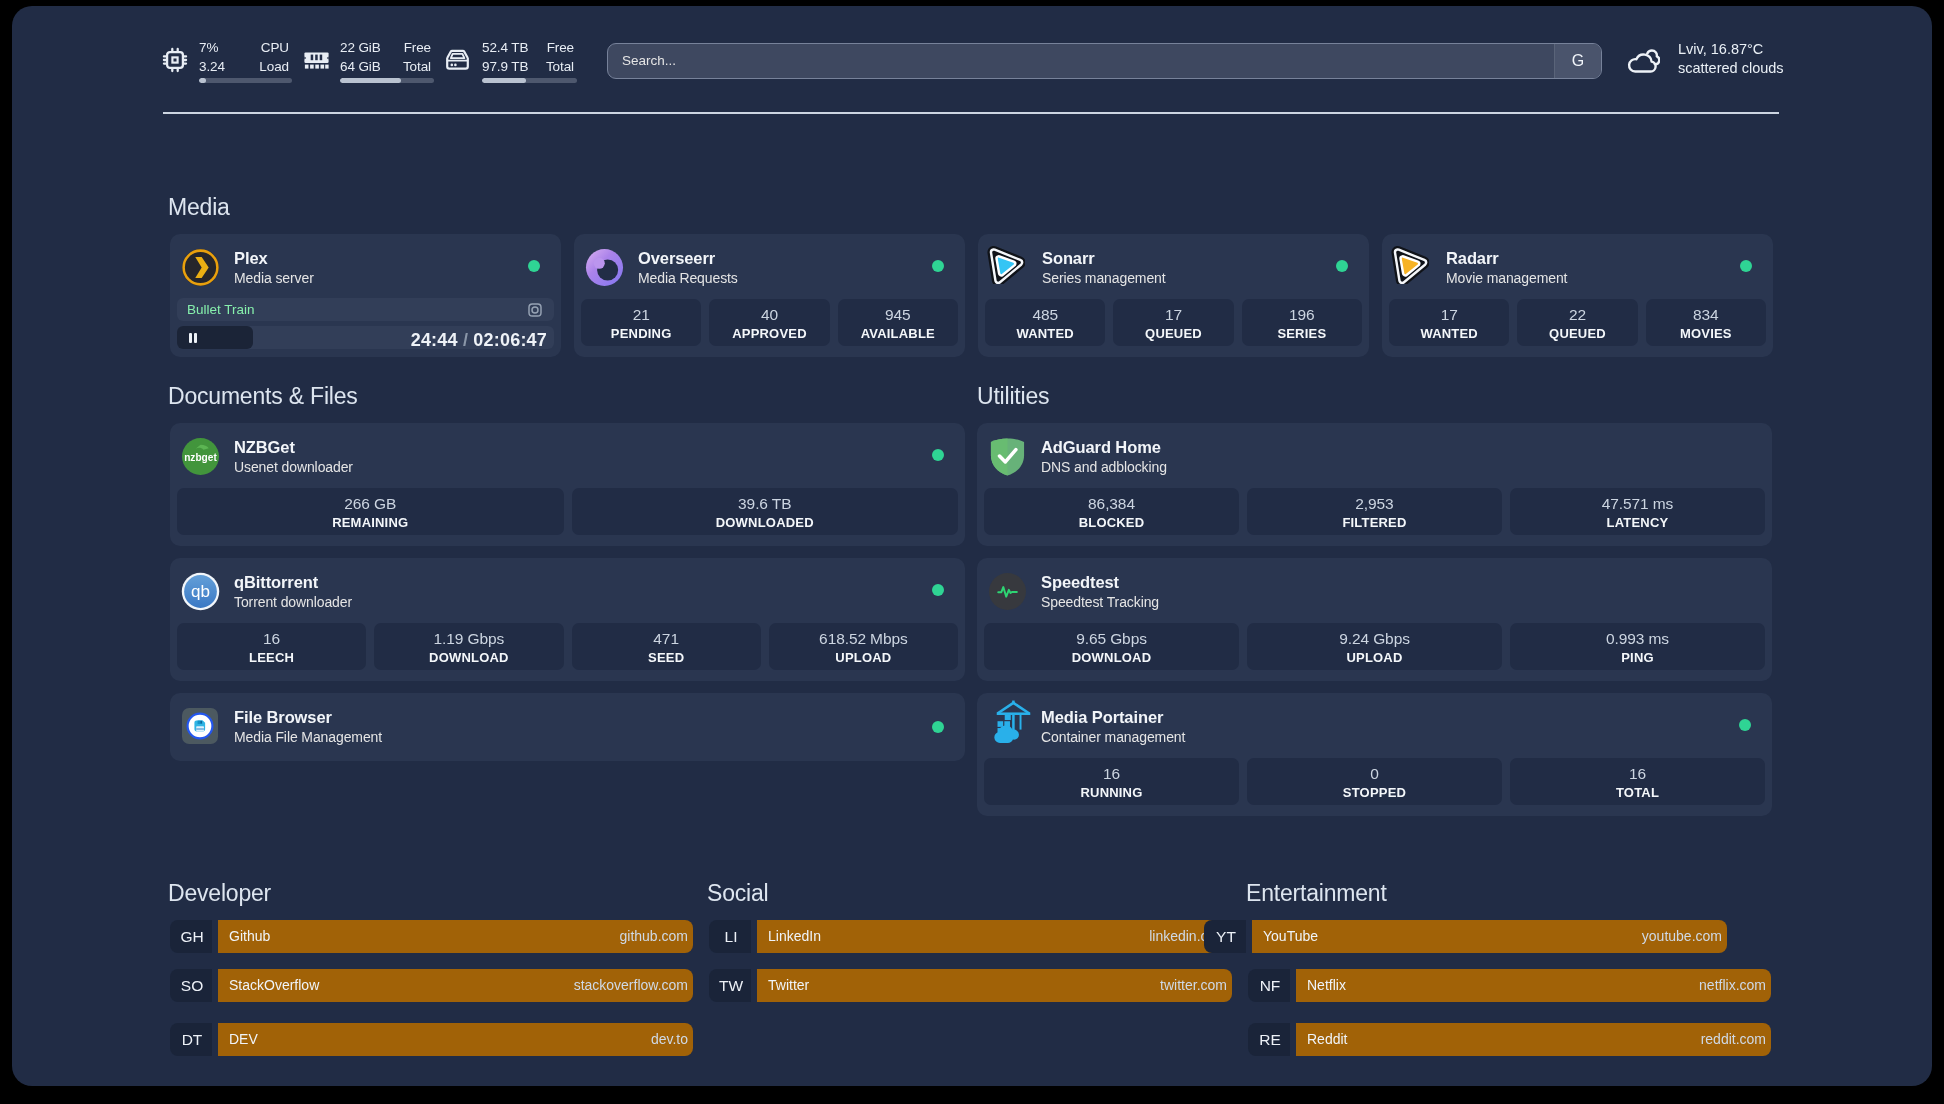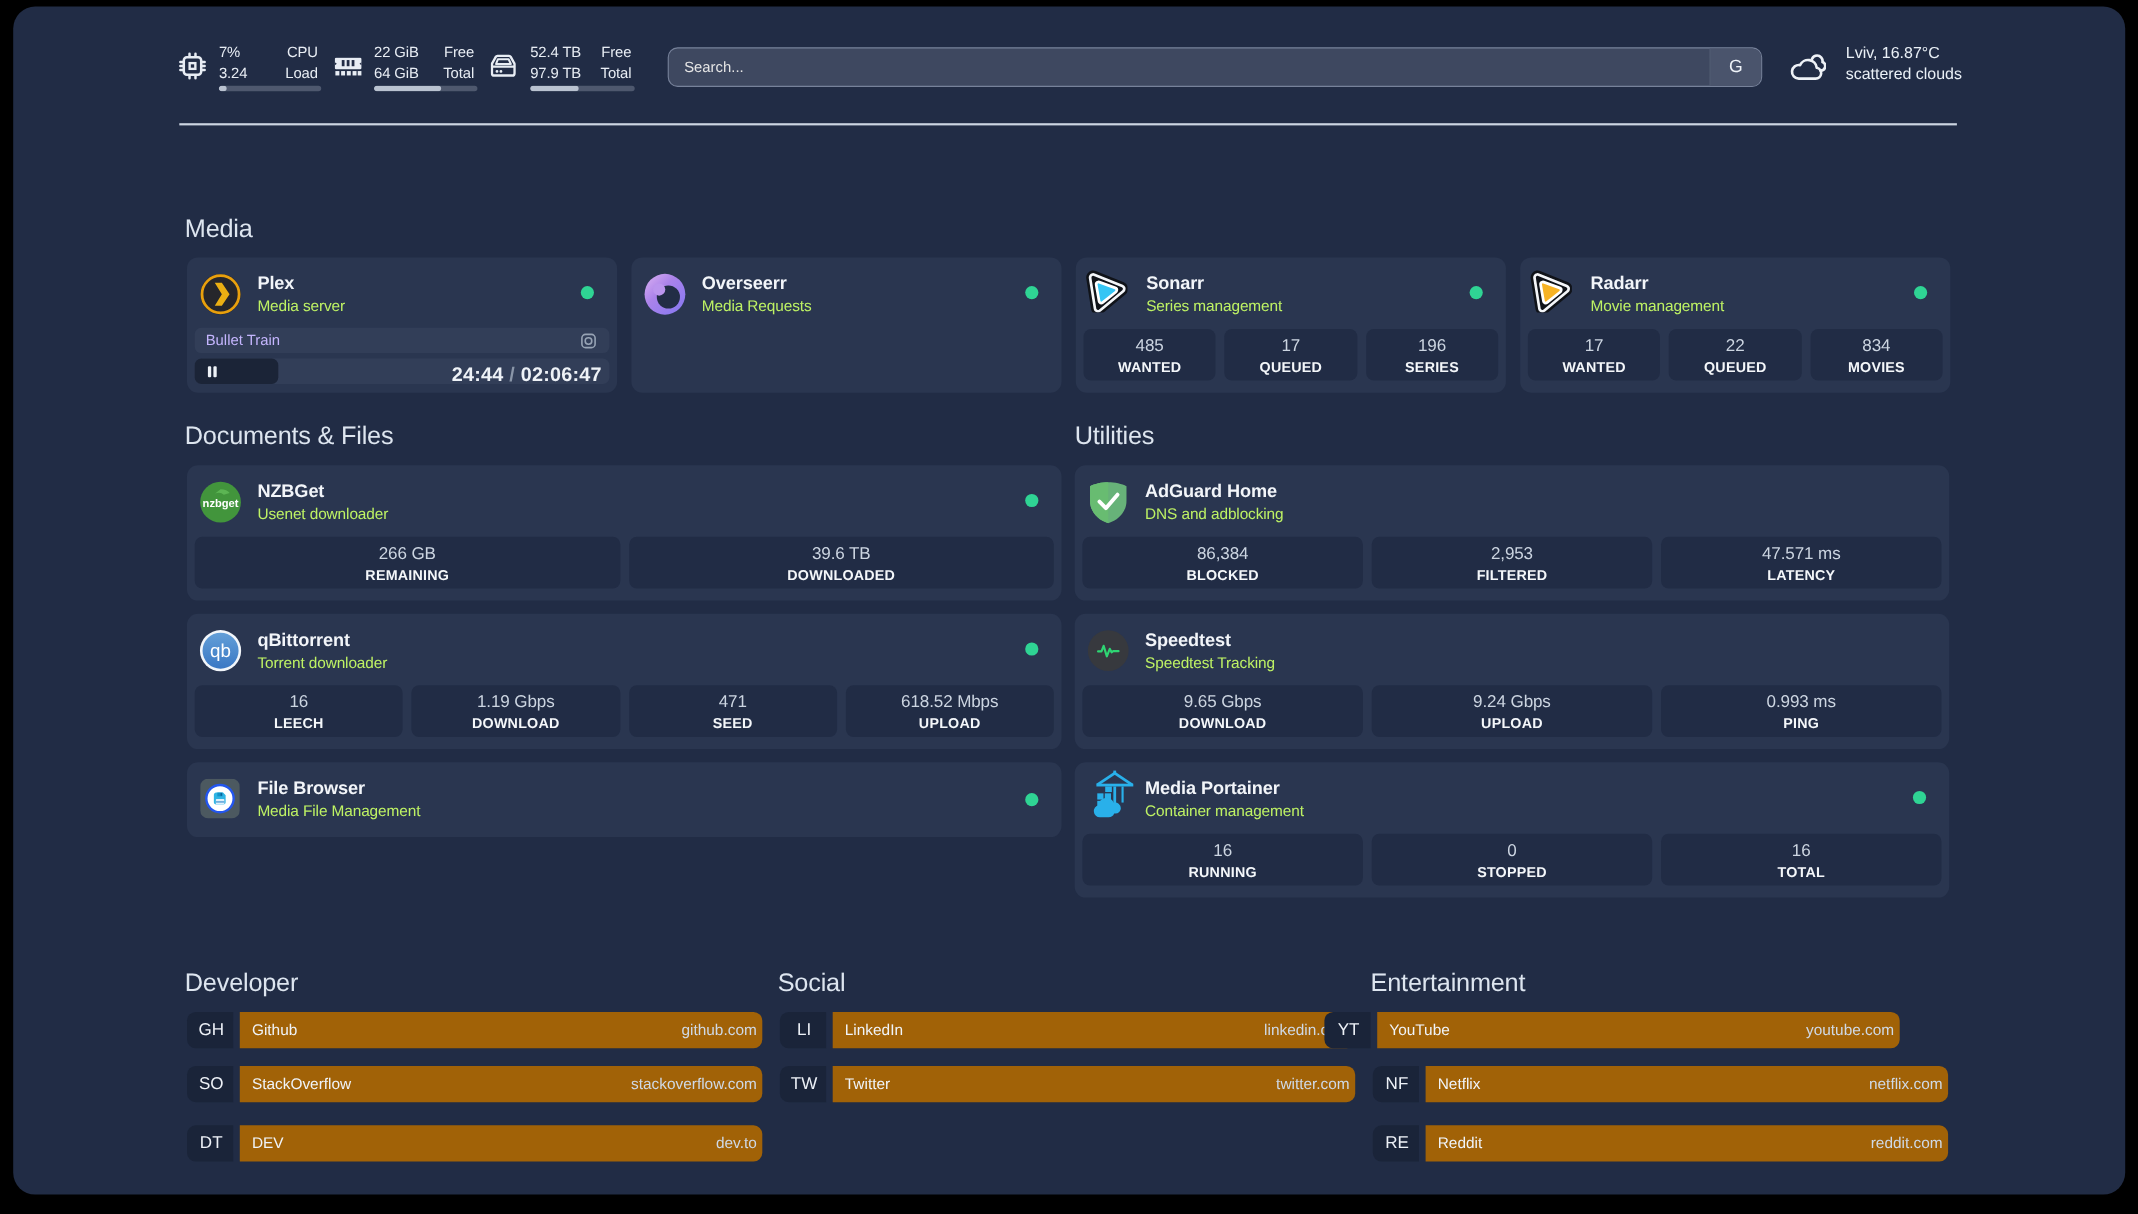--- a/index.html
+++ b/index.html
@@ -20,29 +20,29 @@
 
 .wtxt { position:absolute; left:1678px; top:40px; font-size:14.5px; line-height:18.5px; color:#eaf0f6; }
 
 .hr { position:absolute; left:163px; top:111.5px; width:1616px; height:2px; background:#ccd5e1; }
 
 .h1 { position:absolute; font-size:23px; font-weight:500; color:#dde5ef; letter-spacing:-0.2px; }
 
 .card { position:absolute; background:#2a3650; border-radius:10px; }
 .icon { position:absolute; left:11px; top:14px; width:39px; height:39px; }
 .t { position:absolute; left:64px; top:13px; font-size:16.5px; line-height:22px; font-weight:600; color:#f2f5f9; letter-spacing:-0.1px; }
-.s { position:absolute; left:64px; top:35px; font-size:14px; line-height:19px; color:#bef264; letter-spacing:-0.1px; }
+.s { position:absolute; left:64px; top:35px; font-size:14px; line-height:19px; color:#e5e5e5; letter-spacing:-0.1px; }
 .dot { position:absolute; right:21px; top:26px; width:12px; height:12px; border-radius:50%; background:#2fd494; }
 .stats { position:absolute; left:7px; right:7px; top:65px; height:47px; display:flex; gap:8px; }
 .sb { flex:1; background:#212c45; border-radius:7px; text-align:center; overflow:hidden; }
 .sv { margin-top:5px; font-size:15.5px; line-height:21px; color:#ccd5e1; letter-spacing:-0.1px; }
 .sl { margin-top:1px; font-size:13px; line-height:16px; font-weight:700; color:#f4f7fa; letter-spacing:0.2px; }
 
 .prow { position:absolute; left:7px; right:7px; height:23px; background:#323e58; border-radius:6px; }
-.ptitle { position:absolute; left:10px; top:3.5px; font-size:13.5px; color:#c4b5fd; }
+.ptitle { position:absolute; left:10px; top:3.5px; font-size:13.5px; color:#86efac; }
 .ptime { position:absolute; right:7px; top:4px; font-size:18px; font-weight:600; color:#eef2f7; letter-spacing:0.2px; }
 
 .bm { position:absolute; height:33px; }
 .ab { position:absolute; left:0; top:0; bottom:0; width:42px; background:#1a2439; border-radius:8px 0 0 8px; display:flex; align-items:center; justify-content:center; padding-left:2px; font-size:15.5px; font-weight:500; color:#edf1f7; }
 .pl { position:absolute; left:48px; right:0; top:0; bottom:0; background:#a16207; border-radius:0 8px 8px 0; }
 .nm { position:absolute; left:11px; top:8px; font-size:14px; color:#f0f4f9; }
 .ur { position:absolute; right:5px; top:8px; font-size:14px; color:#cfd9e6; }
 </style>
 </head>
 <body>
@@ -169,20 +169,34 @@
           <stop offset="1" stop-color="#8377f2"></stop>
         </linearGradient>
       </defs>
     <circle cx="20" cy="20" r="19" fill="url(#ovg)"></circle>
     <circle cx="23.2" cy="22.6" r="10.8" fill="#222d46"></circle>
     <circle cx="14.6" cy="15.6" r="5.7" fill="#bb95ee"></circle>
   </svg>
   <div class="t">Overseerr</div>
     <div class="s">Media Requests</div>
     <div class="dot"></div>
+  <div class="stats">
+    <div class="sb">
+        <div class="sv">21</div>
+        <div class="sl">PENDING</div>
+      </div>
+    <div class="sb">
+        <div class="sv">40</div>
+        <div class="sl">APPROVED</div>
+      </div>
+    <div class="sb">
+        <div class="sv">945</div>
+        <div class="sl">AVAILABLE</div>
+      </div>
+  </div>
 </div>
 
 <div class="card" style="left:978px;top:234px;width:391px;height:123px">
   <svg class="icon" style="left:8px;top:11px" viewBox="0 0 40 40">
     <g transform="rotate(-9 20 20) translate(20 20) scale(1.24) translate(-20 -20)">
     <polygon points="12,8.5 31.5,20.2 12,31.8" fill="#101319" stroke="#101319" stroke-width="10.5" stroke-linejoin="round"></polygon>
     <polygon points="12,8.5 31.5,20.2 12,31.8" fill="none" stroke="#f4f6f9" stroke-width="6.6" stroke-linejoin="round"></polygon>
     <polygon points="12,8.5 31.5,20.2 12,31.8" fill="#101319" stroke="#101319" stroke-width="2.6" stroke-linejoin="round"></polygon>
     <polygon points="15.2,14.2 26.3,20.35 15.4,26.6" fill="#ffffff" stroke="#ffffff" stroke-width="5.6" stroke-linejoin="round"></polygon>
     <polygon points="15.2,14.2 26.3,20.35 15.4,26.6" fill="#35c5f4" stroke="#35c5f4" stroke-width="1.5" stroke-linejoin="round"></polygon>

